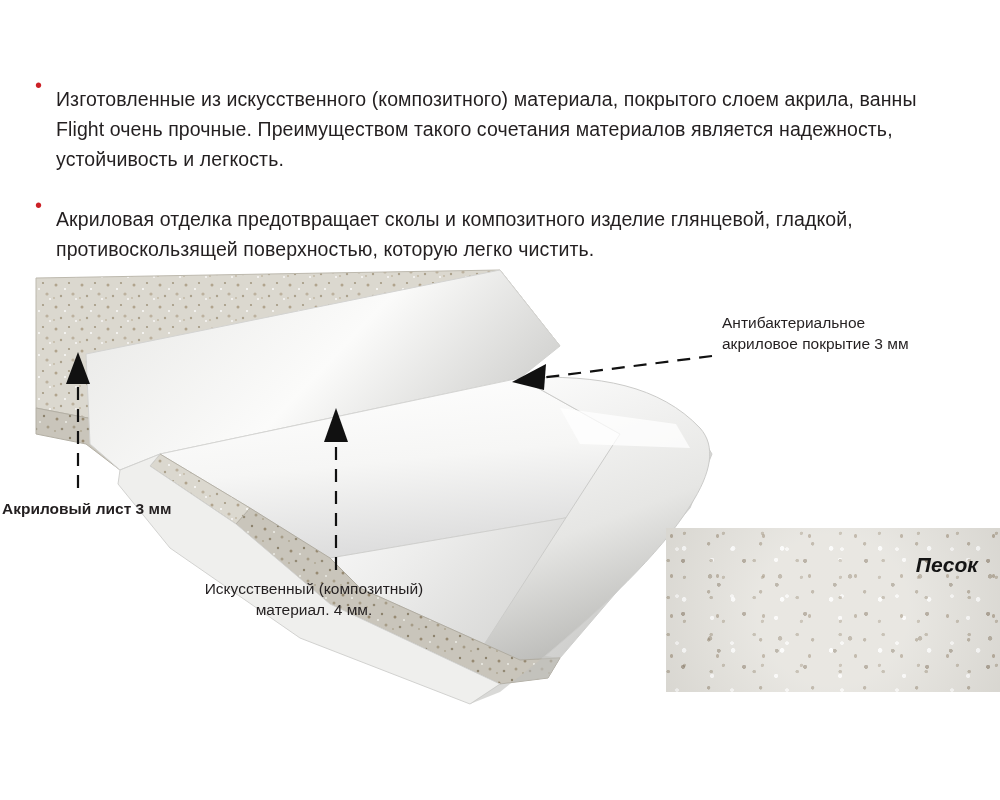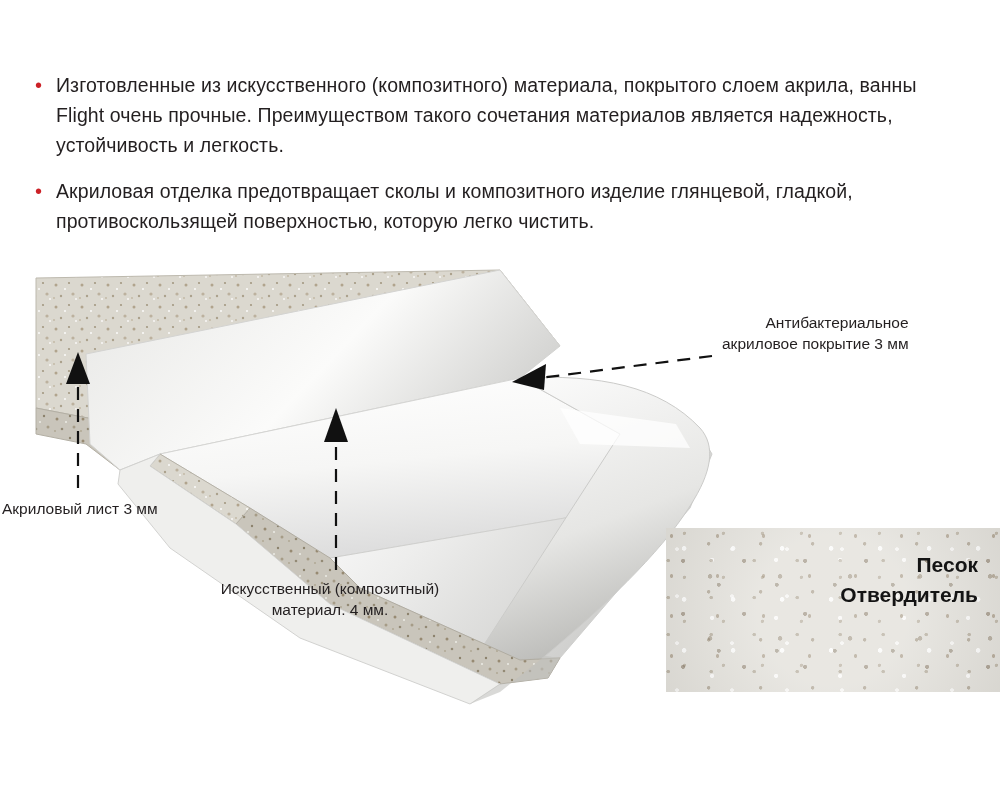--- a/index.html
+++ b/index.html
@@ -38,20 +38,21 @@
     color: #cc2127;
     font-size: 20px;
     line-height: 30px;
   }
   .bullet-text {
     flex: 1 1 auto;
     font-size: 19.5px;
     line-height: 30px;
     color: #231f20;
     letter-spacing: 0.1px;
+    margin-top: 14px;
   }
 
   
   .illustration {
     position: absolute;
     left: 0;
     top: 258px;
     width: 1000px;
     height: 470px;
   }
@@ -63,29 +64,30 @@
   .callout {
     position: absolute;
     font-size: 15.5px;
     line-height: 21px;
     color: #231f20;
     white-space: pre-line;
   }
   #callout-acrylic-coating {
     left: 722px;
     top: 312px;
-    text-align: right;
+    text-align: left;
   }
   #callout-acrylic-sheet {
     left: 2px;
     top: 498px;
     text-align: center;
+    font-weight: bold;
   }
   #callout-composite {
-    left: 212px;
+    left: 196px;
     top: 578px;
     text-align: center;
     width: 236px;
   }
 
   
   .swatch {
     position: absolute;
     left: 666px;
     top: 528px;
@@ -120,20 +122,21 @@
     inset: 0;
     background-image:
       radial-gradient(circle at 50% 50%, rgba(255,255,255,0.18) 0 40%, rgba(0,0,0,0.05) 100%);
   }
   .swatch-labels {
     position: absolute;
     right: 12px;
     top: 22px;
     text-align: right;
     width: 100%;
+    font-style: italic;
   }
   .swatch-label {
     font-size: 21px;
     font-weight: bold;
     line-height: 30px;
     color: #141414;
     padding-right: 10px;
   }
 </style>
 </head>
@@ -237,17 +240,16 @@
 
   <div class="callout" id="callout-acrylic-sheet">Акриловый лист 3 мм</div>
 
   <div class="callout" id="callout-composite">Искусственный (композитный)
 материал. 4 мм.</div>
 
   <div class="swatch">
     <div class="swatch-texture"></div>
     <div class="swatch-labels">
       <div class="swatch-label">Песок</div>
-      <div class="swatch-label">Отвердитель</div>
     </div>
   </div>
 
 </div>
 
 </body></html>

